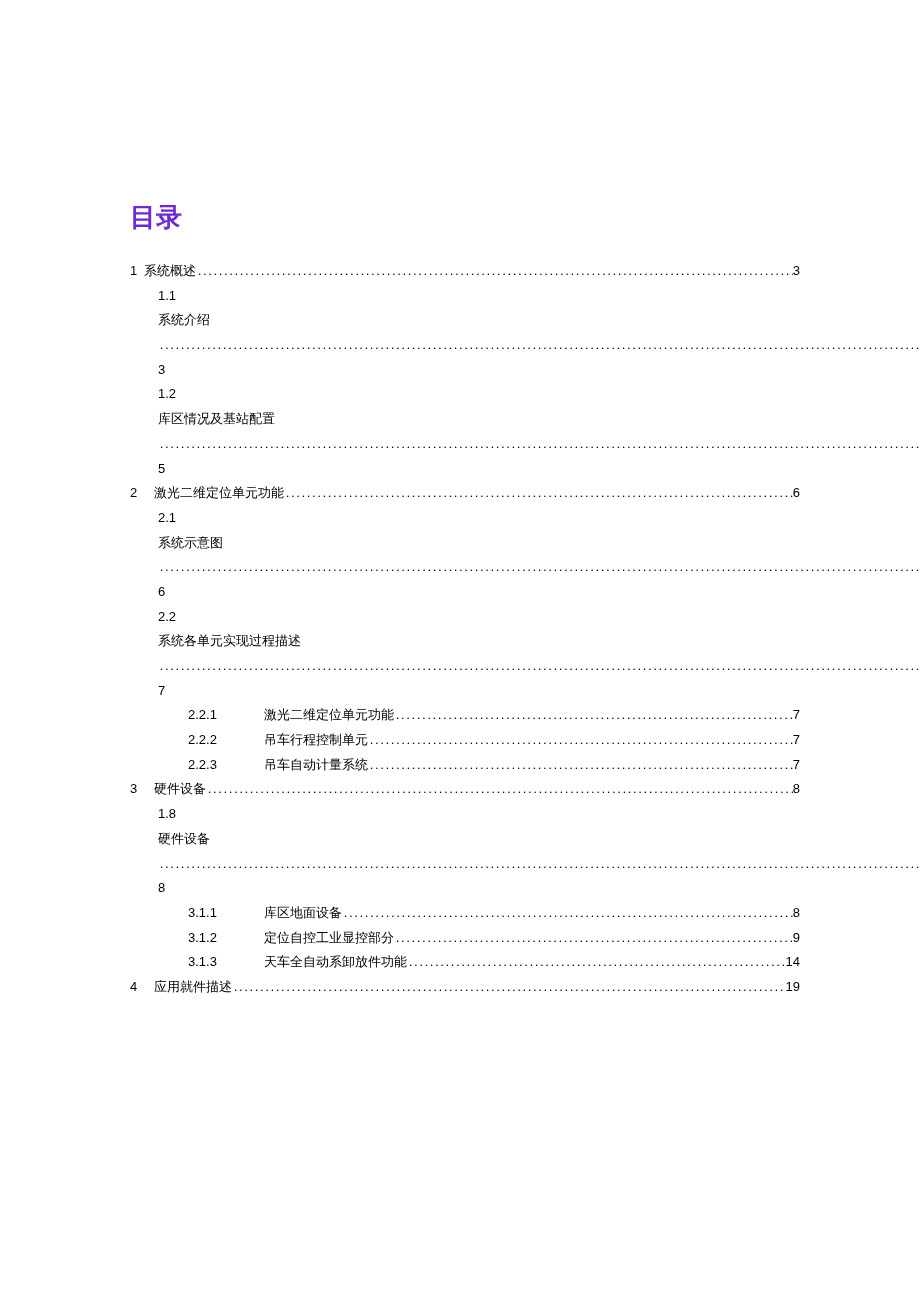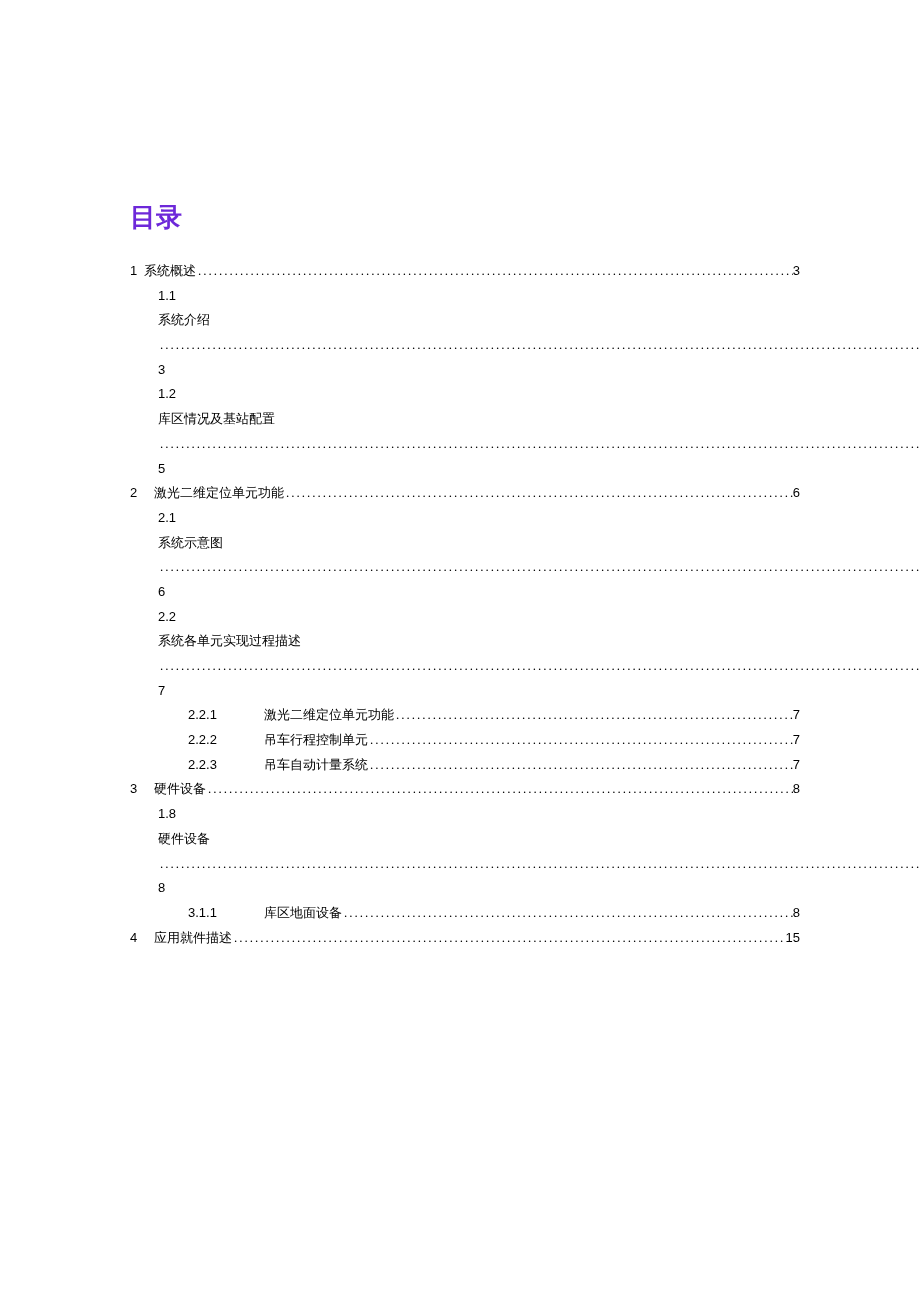--- a/index.html
+++ b/index.html
@@ -146,19 +146,31 @@
       <span class="toc-label">硬件设备</span>
       <span class="toc-dots"></span>
       <span class="toc-page">8</span>
     </li>
     <li class="toc-entry level-3">
       <span class="toc-num">3.1.1</span>
       <span class="toc-label">库区地面设备</span>
       <span class="toc-dots"></span>
       <span class="toc-page">8</span>
     </li>
+    <li class="toc-entry level-3">
+      <span class="toc-num">3.1.2</span>
+      <span class="toc-label">定位自控工业显控部分</span>
+      <span class="toc-dots"></span>
+      <span class="toc-page">9</span>
+    </li>
+    <li class="toc-entry level-3">
+      <span class="toc-num">3.1.3</span>
+      <span class="toc-label">天车全自动系卸放件功能</span>
+      <span class="toc-dots"></span>
+      <span class="toc-page">14</span>
+    </li>
     <li class="toc-entry level-1">
       <span class="toc-num">4</span>
       <span class="toc-label">应用就件描述</span>
       <span class="toc-dots"></span>
-      <span class="toc-page">15</span>
+      <span class="toc-page">19</span>
     </li>
   </ul>
 
 </body></html>

